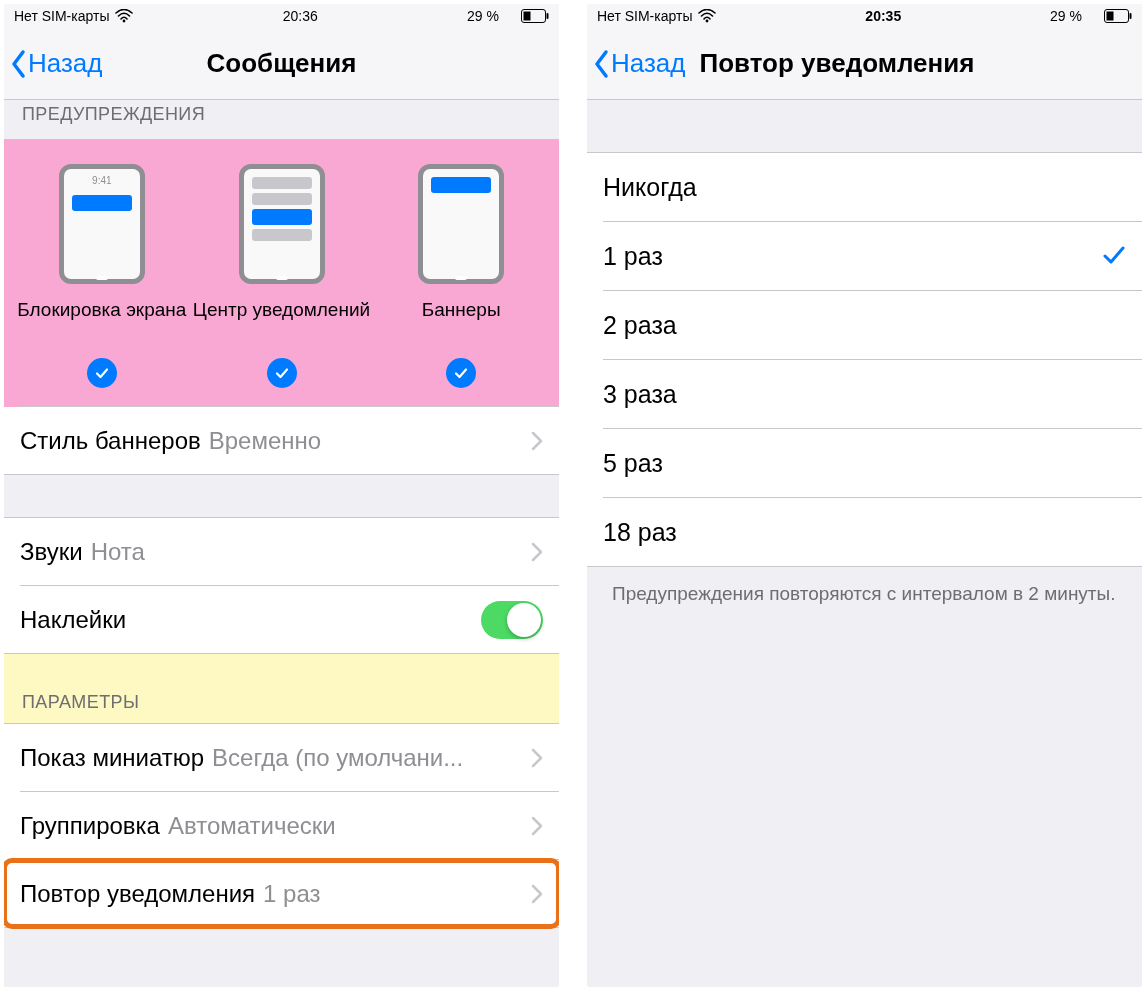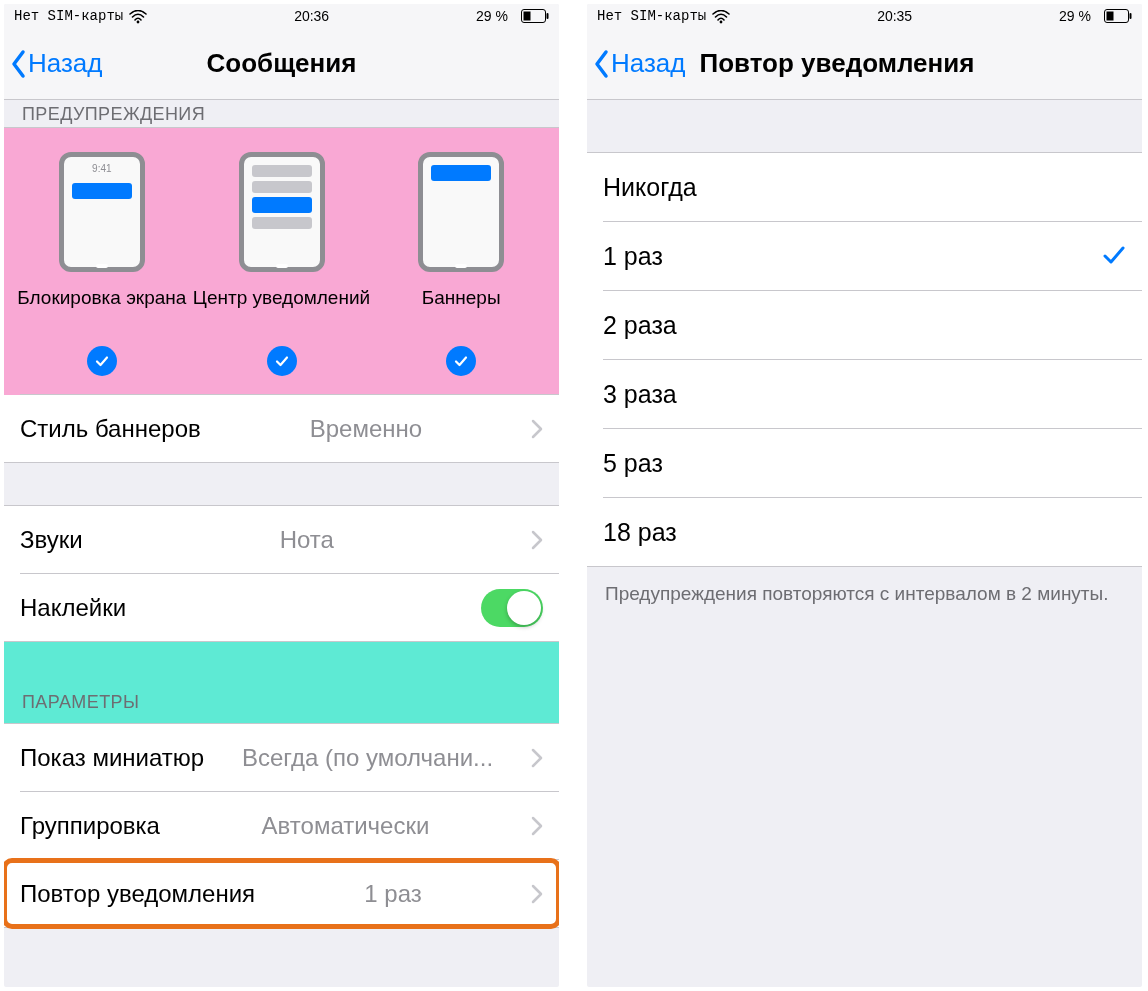--- a/index.html
+++ b/index.html
@@ -25,22 +25,22 @@
   .statusbar {
     height: 24px;
     background: #f6f6f8;
     display: flex;
     align-items: center;
     justify-content: space-between;
     padding: 0 10px;
     font-size: 14px;
     color: #000;
   }
-  .sb-left { display: flex; align-items: flex-end; gap: 6px; font-family: Liberation Mono, monospace; }
-  .sb-right { display: flex; align-items: center; gap: 13px; }
+  .sb-left { display: flex; align-items: center; gap: 6px; }
+  .sb-right { display: flex; align-items: center; gap: 22px; }
   .navbar {
     height: 72px;
     background: #f6f6f8;
     border-bottom: 1px solid #c8c7cc;
     position: relative;
     display: flex;
     align-items: center;
   }
   .nav-back {
     color: #007aff;
@@ -68,21 +68,21 @@
   .nav-title.left {
     position: static;
     text-align: left;
     margin-left: 14px;
     pointer-events: none;
   }
   .section-header-cut {
     color: #6d6d72;
     font-size: 18px;
     letter-spacing: 0.4px;
-    padding: 4px 18px 2px 18px;
+    padding: 4px 18px 14px 18px;
     background: #efeff4;
   }
   .alerts-group {
     background: #f9a8d4;
     border-top: 1px solid #c8c7cc;
     border-bottom: 1px solid #c8c7cc;
     padding-top: 24px;
   }
   .alerts-row {
     display: flex;
@@ -163,39 +163,39 @@
     background: #fff;
     display: flex;
     align-items: center;
     height: 67px;
     padding: 0 16px;
     font-size: 24px;
     color: #000;
     cursor: pointer;
   }
   .list-row .label { flex: 0 0 auto; }
-  .list-row .value { flex: 1; text-align: center; color: #8e8e93; font-size: 24px; overflow: hidden; text-overflow: ellipsis; white-space: nowrap; padding-left: 8px;}
+  .list-row .value { flex: 1; text-align: left; color: #8e8e93; font-size: 24px; overflow: hidden; text-overflow: ellipsis; white-space: nowrap; padding-left: 8px;}
   .list-row .chevron {
     margin-left: 8px;
     width: 12px; height: 20px;
     stroke: #c7c7cc;
     flex-shrink: 0;
   }
   .group {
     border-top: 1px solid #c8c7cc;
     border-bottom: 1px solid #c8c7cc;
     background: #fff;
   }
   .spacer { height: 42px; }
   .section-header {
     color: #6d6d72;
     font-size: 18px;
     letter-spacing: 0.4px;
-    padding: 50px 18px 10px 18px;
-    background: #5eead4;
+    padding: 38px 18px 10px 18px;
+    background: #fef9c3;
   }
   .switch {
     width: 62px; height: 38px;
     background: #4cd964;
     border-radius: 19px;
     position: relative;
     flex-shrink: 0;
   }
   .switch::after {
     content: "";
@@ -209,21 +209,21 @@
   .highlight {
     outline: 5px solid #e8711a;
     outline-offset: -3px;
     border-radius: 8px;
   }
   
   .plain-list .list-row { height: 68px; font-size: 25px; }
   .footer-text {
     color: #6d6d72;
     font-size: 19px;
-    padding: 14px 18px;
+    padding: 14px 25px;
     line-height: 1.35;
   }
   .selected-check {
     margin-left: auto;
     color: #007aff;
   }
   .wifi-icon, .battery-icon { display:inline-flex; align-items:center; }
 </style>
 </head>
 <body>
@@ -366,21 +366,21 @@
   <div class="statusbar">
     <div class="sb-left">
       <span>Нет SIM-карты</span>
       <span class="wifi-icon">
         <svg width="18" height="14" viewBox="0 0 18 14">
             <path d="M1 4 Q9 -3 17 4 M3.5 7 Q9 1.5 14.5 7 M6 10 Q9 6.5 12 10" stroke="#000" stroke-width="1.6" fill="none" stroke-linecap="round"></path>
             <circle cx="9" cy="12" r="1.4" fill="#000"></circle>
           </svg>
       </span>
     </div>
-    <span style="font-weight:400">20:35</span>
+    <span style="font-weight:700">20:35</span>
     <div class="sb-right">
       <span>29 %</span>
       <span class="battery-icon">
         <svg width="28" height="14" viewBox="0 0 28 14">
             <rect x="0.5" y="0.5" width="24" height="13" rx="2.5" stroke="#000" fill="none"></rect>
             <rect x="2.5" y="2.5" width="7" height="9" fill="#000"></rect>
             <rect x="25.5" y="4" width="2" height="6" rx="1" fill="#000"></rect>
           </svg>
       </span>
     </div>

